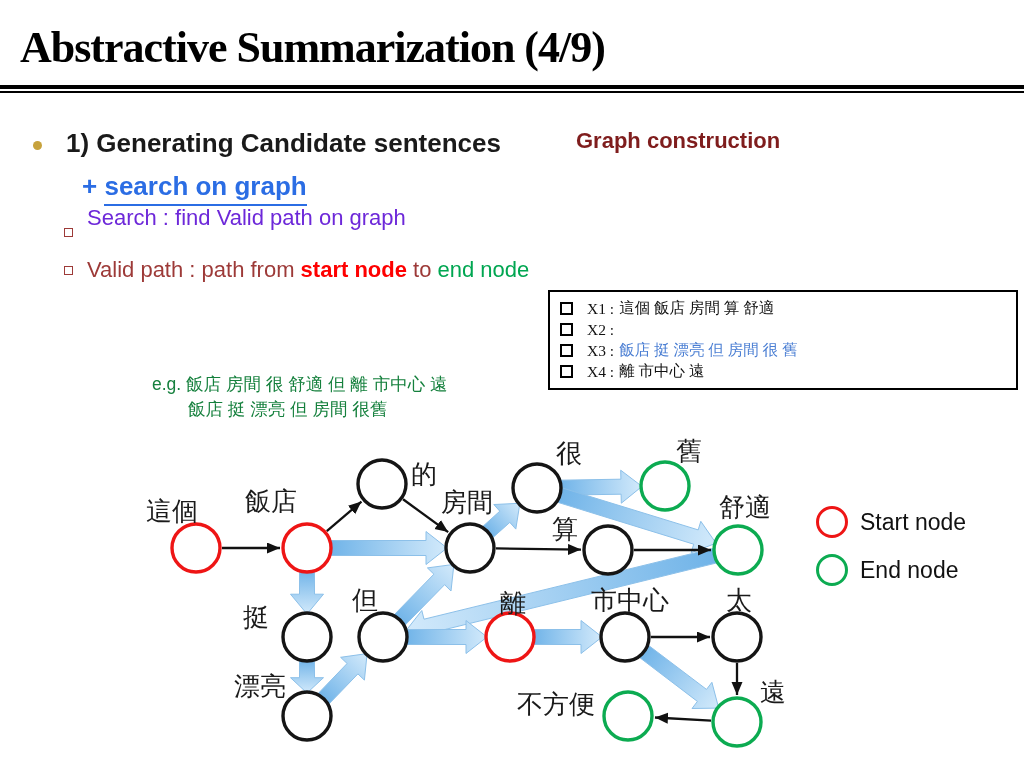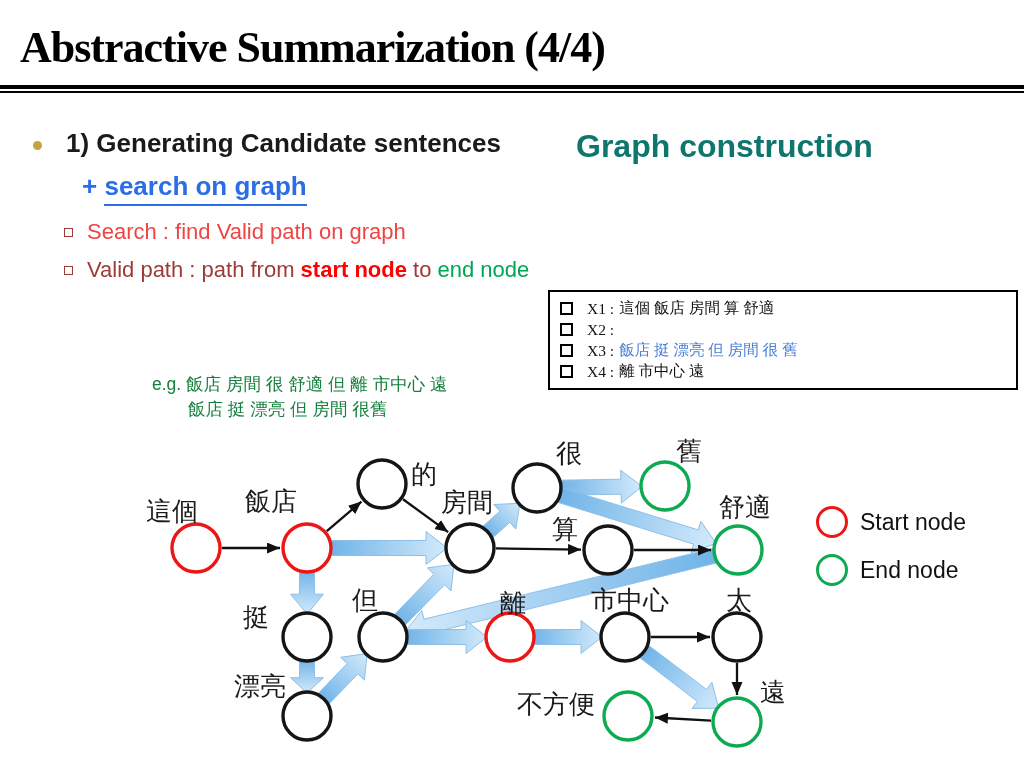--- a/index.html
+++ b/index.html
@@ -8,27 +8,27 @@
   .abs{position:absolute;}
 
   
   #slide-title{left:20px;top:22px;font-family:"Liberation Serif","DejaVu Serif",serif;
     font-weight:bold;font-size:44px;letter-spacing:-1px;color:#000;white-space:nowrap;}
   #title-rule{left:0;top:85px;width:1024px;height:2px;border-top:4px solid #000;border-bottom:2px solid #000;}
 
   
   #bullet-dot{left:33px;top:141px;width:9px;height:9px;border-radius:50%;background:#c7a23c;}
   #main-bullet{left:66px;top:128px;font-size:26px;font-weight:bold;color:#1a1a1a;white-space:nowrap;}
-  #graph-construction{left:576px;top:128px;font-size:32px;font-weight:bold;color:#0f766e;white-space:nowrap;}
+  #graph-construction{left:576px;top:128px;font-size:22px;font-weight:bold;color:#7f1d1d;white-space:nowrap;}
   #search-line{left:82px;top:171px;font-size:26px;font-weight:bold;color:#2b6de4;white-space:nowrap;}
   #search-line .ul{border-bottom:2px solid #2b6de4;padding-bottom:3px;}
   .sub-square{width:7px;height:7px;border:1.8px solid #9d3a38;background:#fff;}
   #sq1{left:64px;top:228px;}
   #sq2{left:64px;top:266px;}
-  #sub1{left:87px;top:219px;font-size:22px;color:#ef4444;white-space:nowrap;}
+  #sub1{left:87px;top:205px;font-size:22px;color:#6d28d9;white-space:nowrap;}
   #sub2{left:87px;top:257px;font-size:22px;color:#9d3a38;white-space:nowrap;}
   #sub2 .start{color:#fe0000;font-weight:bold;}
   #sub2 .end{color:#00a651;}
 
   
   #xbox{left:548px;top:290px;width:470px;border:2px solid #000;background:#fff;
         padding:6px 6px 6px 8px;box-sizing:border-box;}
   .xrow{display:flex;align-items:center;height:21px;white-space:nowrap;
         font-family:"Liberation Serif","DejaVu Serif",serif;font-size:15.5px;color:#111;}
   .xrow .bullet-sq{flex:0 0 auto;width:9px;height:9px;border:2px solid #000;background:#fff;margin:0 14px 0 2px;}
@@ -46,21 +46,21 @@
   .legend-circle{width:26px;height:26px;border-radius:50%;background:#fff;flex:0 0 auto;}
   .legend-circle.start{border:3.5px solid #ee1515;}
   .legend-circle.end{border:3.5px solid #0cab51;}
   .legend-label{margin-left:12px;font-size:23px;color:#111;white-space:nowrap;}
 
   #graph-svg{left:0;top:0;}
 </style>
 </head>
 <body>
 
-<div class="abs" id="slide-title">Abstractive Summarization (4/4)</div>
+<div class="abs" id="slide-title">Abstractive Summarization (4/9)</div>
 <div class="abs" id="title-rule"></div>
 
 <div class="abs" id="bullet-dot"></div>
 <div class="abs" id="main-bullet">1) Generating Candidate sentences</div>
 <div class="abs" id="graph-construction">Graph construction</div>
 
 <div class="abs" id="search-line"><span>+ </span><span class="ul">search on graph</span></div>
 
 <div class="abs sub-square" id="sq1"></div>
 <div class="abs" id="sub1">Search : find Valid path on graph</div>

